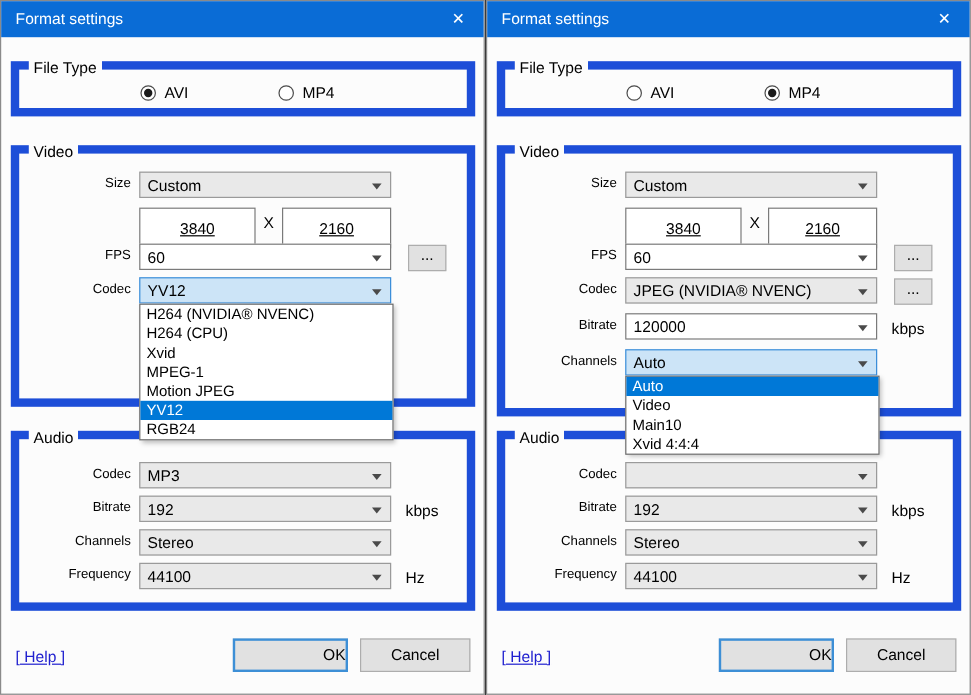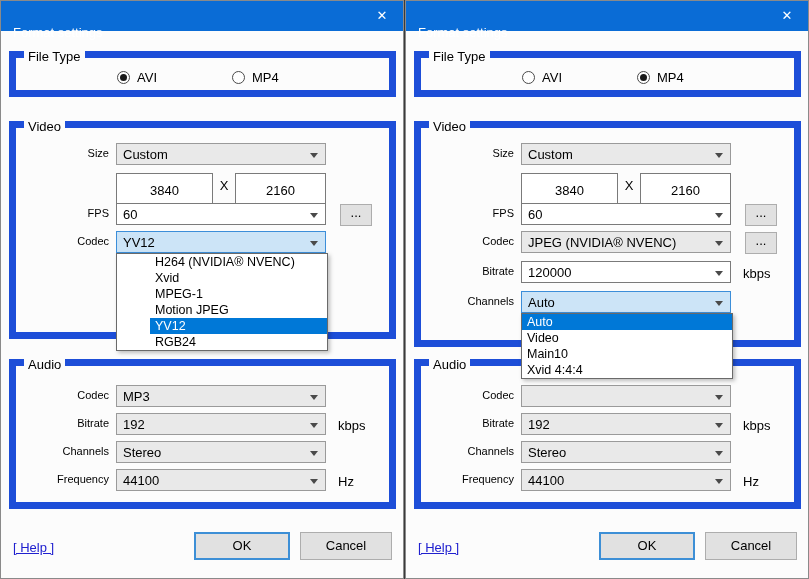--- a/index.html
+++ b/index.html
@@ -1,40 +1,40 @@
 <!DOCTYPE html>
 <html style="--titlebar: #0a6cd6; --selection: #0078d7; --combo-open: #cce4f7;"><head>
 <meta charset="utf-8">
 <style>
   * { margin:0; padding:0; box-sizing:border-box; }
   html,body { width:809px; height:579px; background:#3a3a3a; font-family:"Liberation Sans",sans-serif; overflow:hidden; }
   .dialog { position:absolute; top:0; width:404px; height:579px; background:#fcfcfc; border:1px solid #8a8a8a; font-size:13px; color:#000; }
   .titlebar { position:absolute; left:0; top:0; right:0; height:30px; background:var(--titlebar,#0a6cd6); }
-  .title { position:absolute; left:12px; top:24px; color:#fff; font-size:13px; }
+  .title { position:absolute; left:12px; top:7px; color:#fff; font-size:13px; }
   .close-btn { position:absolute; right:0; top:0; width:42px; height:30px; text-align:center; line-height:30px; color:#fff; font-size:13px; cursor:default; }
   .group { position:absolute; border:7px solid #1d4ed8; background:transparent; }
   .group-label { position:absolute; top:-9px; left:8px; background:#fcfcfc; padding:0 4px; font-size:13px; }
   .row-label { position:absolute; width:108px; text-align:right; font-size:11px; }
   .combo { position:absolute; height:22px; background:#e9e9e9; border:1px solid #9a9a9a; padding:0 20px 0 6px; display:flex; align-items:center; overflow:hidden; }
   .combo.edit { background:#ffffff; border-color:#7a7a7a; }
   .combo.open { background:var(--combo-open,#cce4f7); border-color:#3c8ed9; }
   .combo-text { white-space:nowrap; font-size:13px; }
   .chevron { position:absolute; right:7px; top:9px; width:0; height:0; border-left:4px solid transparent; border-right:4px solid transparent; border-top:5px solid #4a4a4a; }
-  .txt-input { position:absolute; height:34px; border:1px solid #7a7a7a; background:#fff; text-align:center; font-family:"Liberation Sans",sans-serif; font-size:13px; }
+  .txt-input { position:absolute; height:34px; border:1px solid #7a7a7a; background:#fff; text-align:center; font-family:"Liberation Sans",sans-serif; font-size:13px;text-decoration:underline; }
   .more-btn { position:absolute; width:32px; height:22px; background:#e1e1e1; border:1px solid #adadad; text-align:center; line-height:16px; font-size:13px; }
   .dd-list { position:absolute; width:212px; background:#fff; border:1px solid #6a6a6a; z-index:30; box-shadow:2px 2px 4px rgba(0,0,0,0.25); }
   .dd-item { height:16px; line-height:16px; padding:0 5px; font-size:12.5px; white-space:nowrap; overflow:hidden; }
   .dd-item.highlighted { background:var(--selection,#0078d7); color:#fff; }
   .radio { position:absolute; display:flex; align-items:center; gap:7px; }
   .radio-circle { width:13px; height:13px; border:1px solid #4a4a4a; border-radius:50%; background:#fff; position:relative; flex:0 0 auto; }
   .radio-circle.checked::after { content:""; position:absolute; left:2px; top:2px; width:7px; height:7px; border-radius:50%; background:#1a1a1a; }
   .radio-label { font-size:13px; }
   .unit { position:absolute; font-size:13px; }
   .btn { position:absolute; height:28px; background:#e1e1e1; border:1px solid #adadad; text-align:center; line-height:26px; font-size:13px; }
-  .btn.default { border:2px solid #3d8fd6; line-height:24px; }
+  .btn.default { border:2px solid #3d8fd6; line-height:24px;text-align:right; }
   .help-link { position:absolute; color:#2020cf; text-decoration:underline; font-size:13px; cursor:pointer; }
 </style>
 </head>
 <body>
 
 <div class="dialog" style="left:0px;">
   <div class="titlebar">
     <span class="title">Format settings</span>
     <div class="close-btn">
       <span>✕</span>
@@ -72,22 +72,23 @@
     <span class="combo-text">60</span>
     <span class="chevron"></span>
   </div>
   <div class="more-btn" style="left:339px;top:203px;">...</div>
 
   <div class="row-label" style="left:0;top:234px;">Codec</div>
   <div class="combo open" style="left:115px;top:230px;width:210px;">
     <span class="combo-text">YV12</span>
     <span class="chevron"></span>
   </div>
-  <div class="dd-list" style="left:115px;top:252px;padding-left:33px;">
+  <div class="dd-list" style="left:115px;top:252px;">
       <div class="dd-item">H264 (NVIDIA® NVENC)</div>
+      <div class="dd-item">H264 (CPU)</div>
       <div class="dd-item">Xvid</div>
       <div class="dd-item">MPEG-1</div>
       <div class="dd-item">Motion JPEG</div>
       <div class="dd-item highlighted">YV12</div>
       <div class="dd-item">RGB24</div>
     </div>
 
   <div class="group" style="left:8px;top:358px;width:387px;height:150px;">
     <span class="group-label">Audio</span>
   </div>

